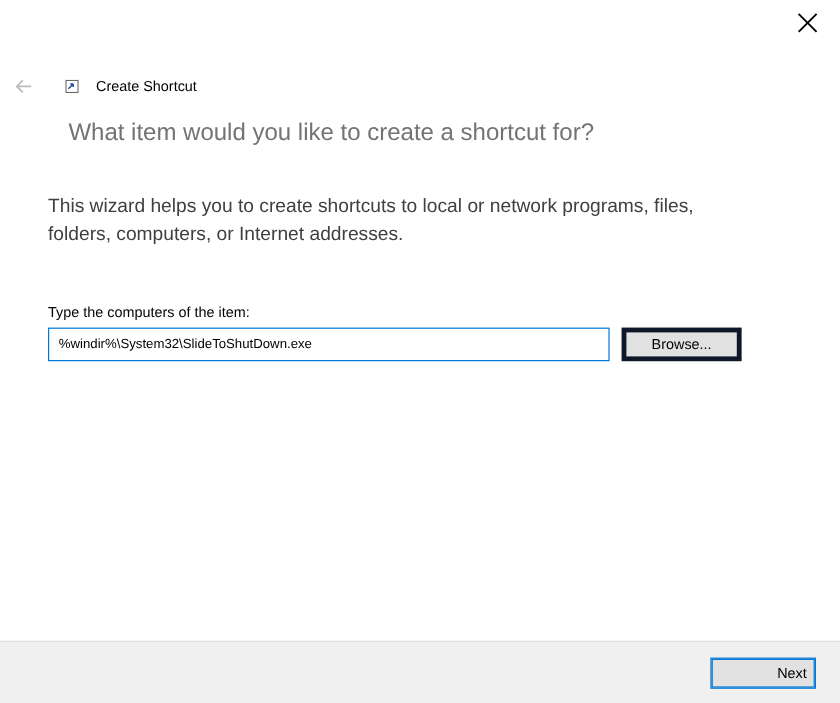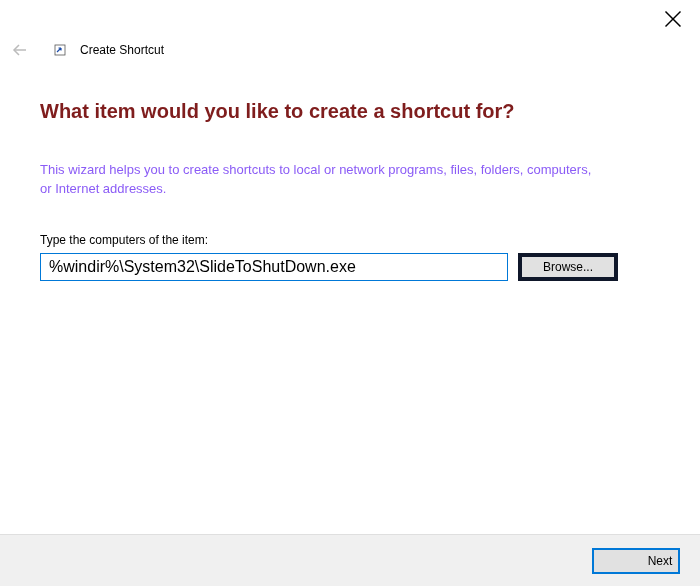--- a/index.html
+++ b/index.html
@@ -20,21 +20,21 @@
       height: 18px;
       display: flex;
       align-items: center;
       justify-content: center;
       font-size: 14px;
       color: #000;
       cursor: pointer;
     }
     .header-row {
       position: absolute;
-      top: 40px;
+      top: 62px;
       left: 10px;
       right: 10px;
       display: flex;
       align-items: center;
       gap: 10px;
     }
     .back-arrow {
       width: 20px;
       height: 20px;
       color: #bbb;
@@ -58,49 +58,50 @@
       margin-left: 2px;
     }
     .content {
       position: absolute;
       top: 100px;
       left: 40px;
       right: 60px;
     }
     .heading {
       font-size: 20px;
-      font-weight: 700;
-      color: #7f1d1d;
+      font-weight: 400;
+      color: #737373;
       margin-bottom: 38px;
+      margin-left: 17px;
     }
     .desc {
-      font-size: 13px;
-      color: #8b5cf6;
+      font-size: 16px;
+      color: #404040;
       line-height: 1.45;
-      margin-bottom: 34px;
+      margin-bottom: 46px;
       max-width: 560px;
     }
     .label {
       font-size: 12px;
       color: #000;
       margin-bottom: 6px;
     }
     .input-row {
       display: flex;
       gap: 10px;
       align-items: center;
       margin-bottom: 48px;
     }
     .path-input {
       width: 468px;
       height: 28px;
       border: 1px solid #0078d7;
       padding: 0 8px;
       font-family: "Segoe UI", Tahoma, sans-serif;
-      font-size: 16px;
+      font-size: 11px;
       outline: none;
     }
     .browse-btn {
       width: 100px;
       height: 28px;
       background: #e1e1e1;
       border: 4px solid #0f172a;
       font-family: "Segoe UI", Tahoma, sans-serif;
       font-size: 12px;
       cursor: pointer;

